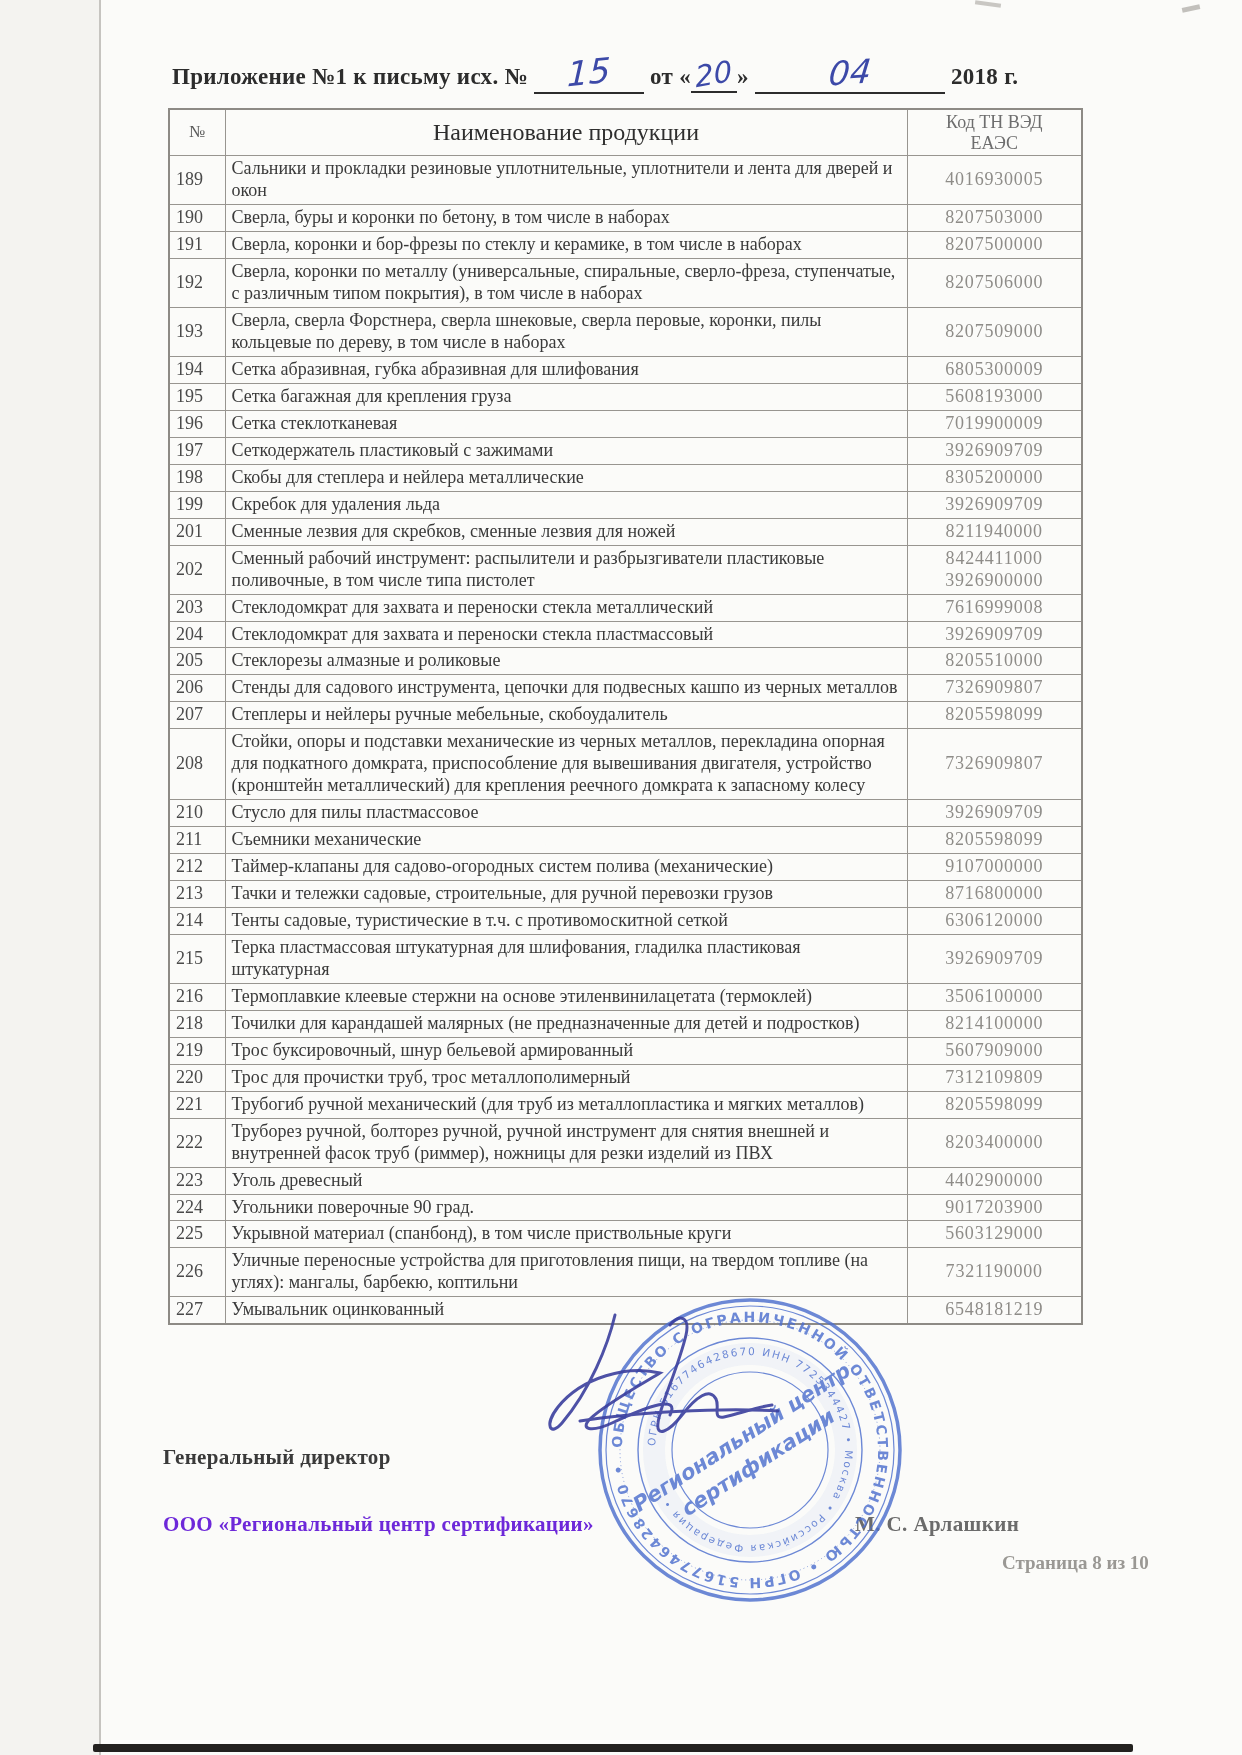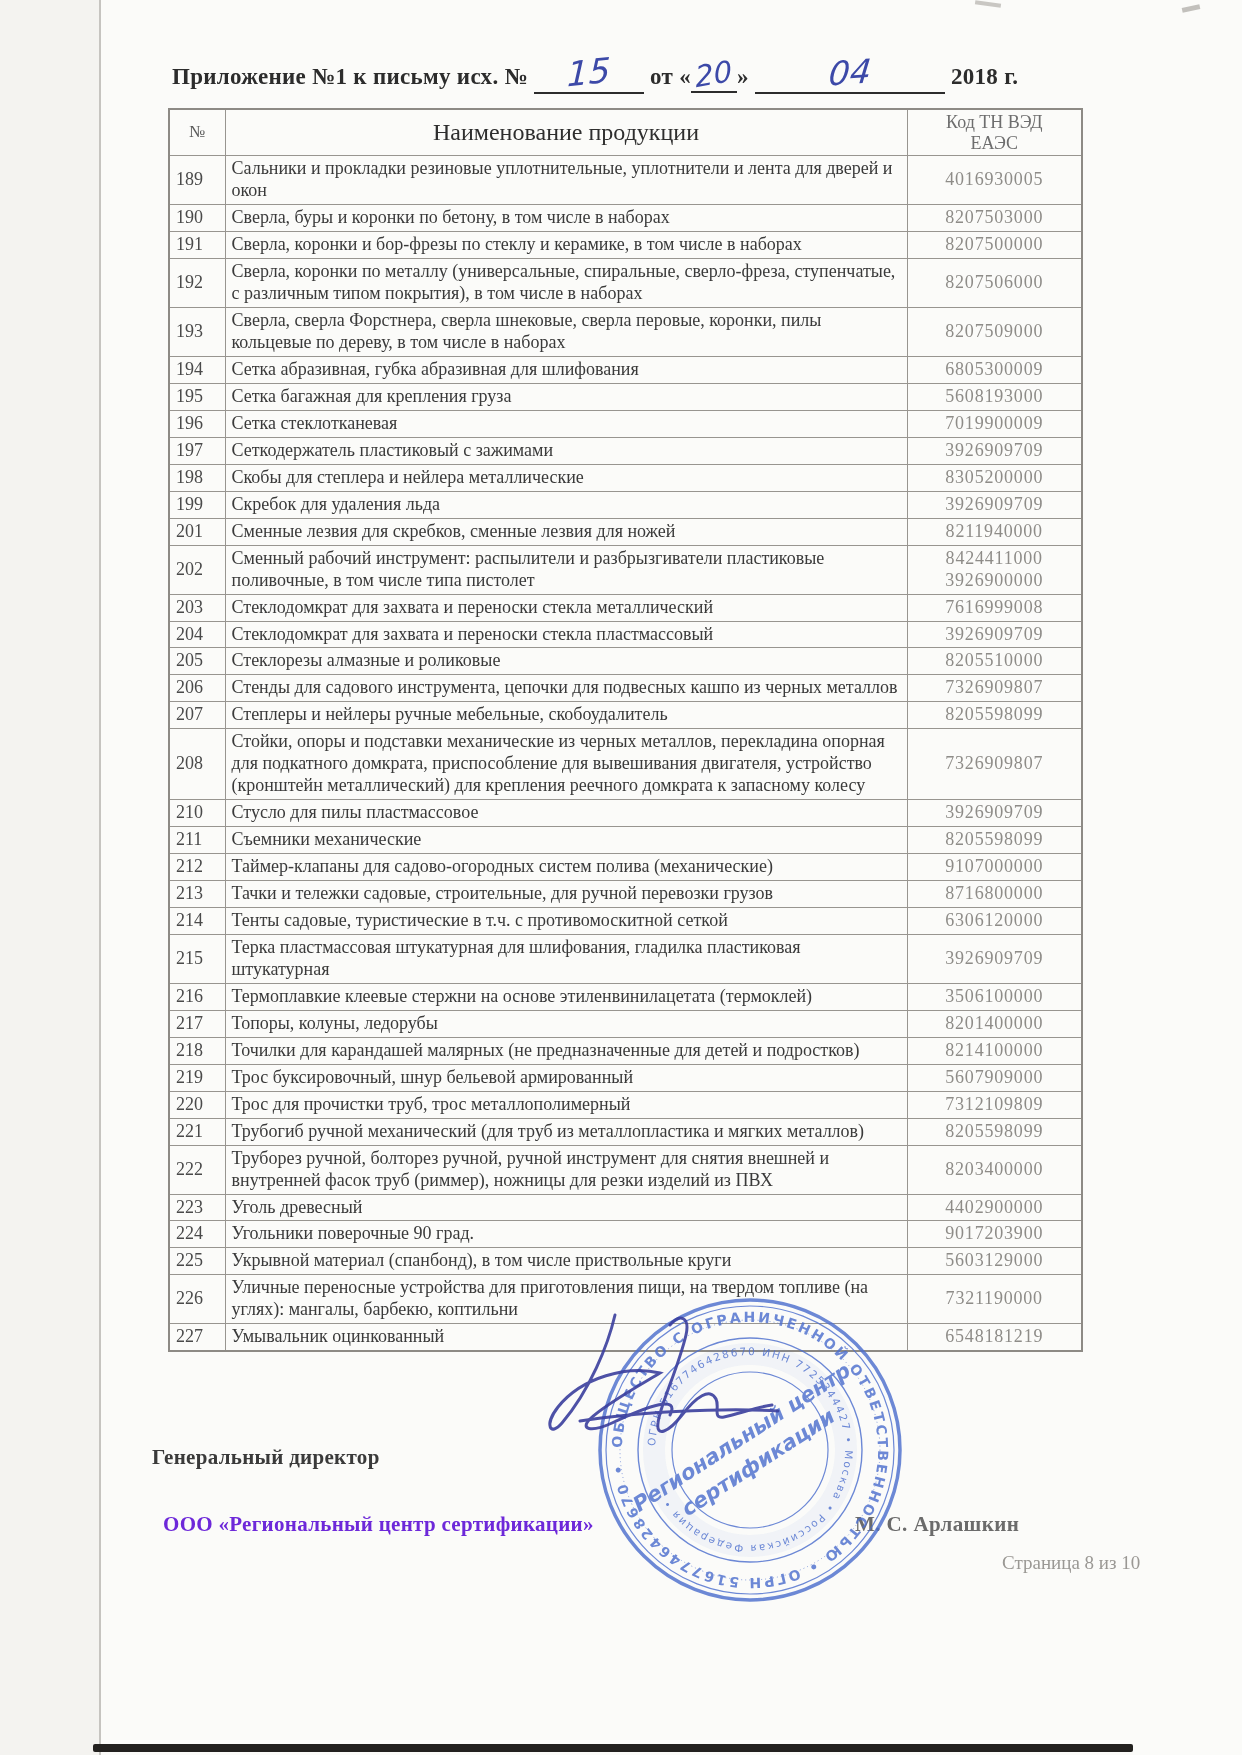--- a/index.html
+++ b/index.html
@@ -60,24 +60,24 @@
   .th-name{font-size:24px;font-weight:bold;color:#2e2e2e;text-align:center;padding:8px 4px;}
   .th-code{font-size:18px;color:#6e6e6e;text-align:center;line-height:1.15;}
   .cell-n{text-align:left;color:#4a4a4a;vertical-align:top;padding-top:3px;}
   .cell-name{text-align:left;color:#3a3a3a;padding-left:12px;}
   .cell-code{
     text-align:center;color:#8e8c88;letter-spacing:.8px;
     white-space:pre-line;font-size:18px;
   }
 
   
-  .director-title{position:absolute;left:152px;top:1445px;font-size:21px;font-weight:bold;color:#3a3a3a;letter-spacing:.3px;}
+  .director-title{position:absolute;left:163px;top:1445px;font-size:21px;font-weight:bold;color:#3a3a3a;letter-spacing:.3px;}
   .company-name{position:absolute;left:163px;top:1512px;font-size:21px;font-weight:bold;color:#6d28d9;letter-spacing:.3px;}
   .signer-name{position:absolute;left:855px;top:1512px;font-size:21px;font-weight:bold;color:#6b6b6b;letter-spacing:.4px;}
-  .page-indicator{position:absolute;left:1002px;top:1552px;font-size:19px;color:#9a9894;}
+  .page-indicator{position:absolute;left:1002px;top:1552px;font-size:19px;color:#9a9894;font-weight:bold;}
 
   
   .stamp-wrap{position:absolute;left:592px;top:1292px;width:316px;height:316px;opacity:.82;}
   .sig-wrap{position:absolute;left:520px;top:1295px;width:290px;height:180px;}
 </style>
 </head>
 <body>
 
 <div class="page">
 
@@ -261,25 +261,20 @@
       <td class="cell-name">Терка пластмассовая штукатурная для шлифования, гладилка пластиковая штукатурная</td>
       <td class="cell-code">3926909709</td>
     </tr>
 
     <tr>
       <td class="cell-n">216</td>
       <td class="cell-name">Термоплавкие клеевые стержни на основе этиленвинилацетата (термоклей)</td>
       <td class="cell-code">3506100000</td>
     </tr>
 
-    <tr>
-      <td class="cell-n">217</td>
-      <td class="cell-name">Топоры, колуны, ледорубы</td>
-      <td class="cell-code">8201400000</td>
-    </tr>
 
     <tr>
       <td class="cell-n">218</td>
       <td class="cell-name">Точилки для карандашей малярных (не предназначенные для детей и подростков)</td>
       <td class="cell-code">8214100000</td>
     </tr>
 
     <tr>
       <td class="cell-n">219</td>
       <td class="cell-name">Трос буксировочный, шнур бельевой армированный</td>

